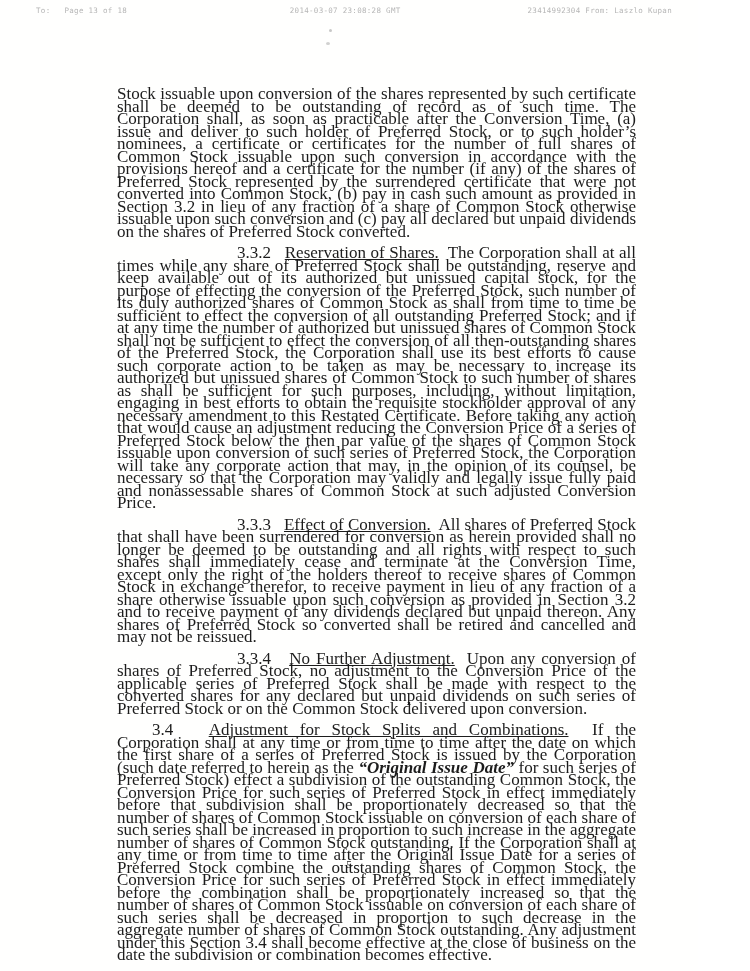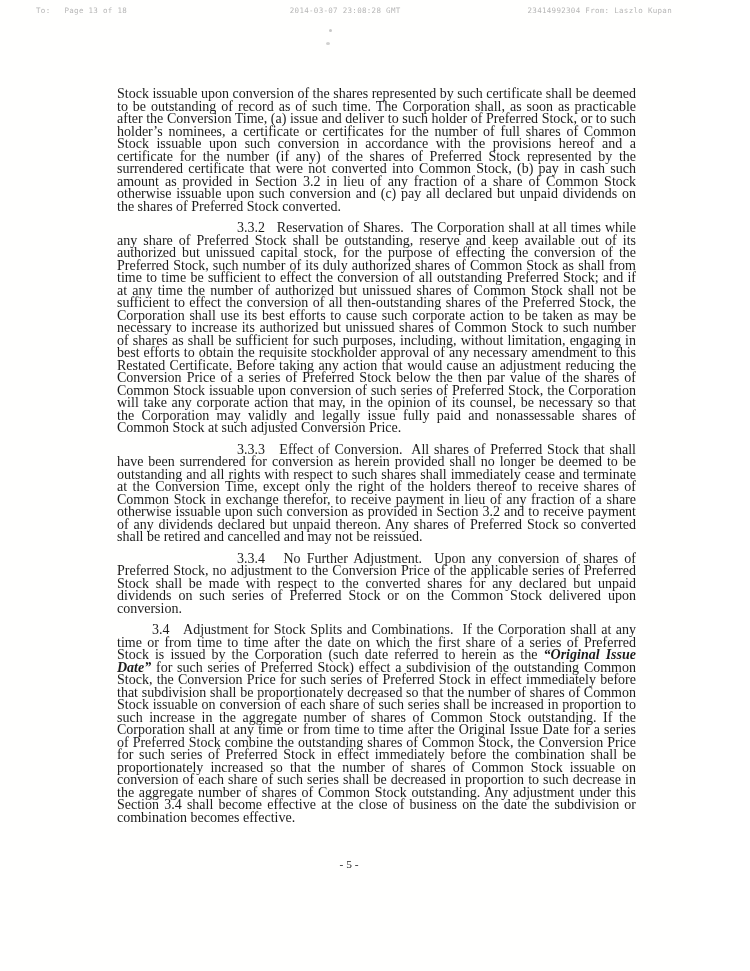--- a/index.html
+++ b/index.html
@@ -47,29 +47,29 @@
   }
   .a1 { left: 329px; top: 29px; width: 3px; height: 3px; opacity: .55; }
   .a2 { left: 326px; top: 42px; width: 4px; height: 3px; opacity: .45; }
 
   
   .doc-body {
     position: absolute;
     left: 117px;
     top: 88px;
     width: 519px;
-    font-size: 14px;
+    font-size: 17px;
     line-height: 12.5px;
     text-align: justify;
     color: #1c1c1c;
   }
   .para { margin: 0 0 9px 0; }
   .para.sub { text-indent: 120px; }
   .para.sec34 { text-indent: 35px; }
-  .heading { text-underline-offset: 1px; }
+  .heading { text-decoration: underline; text-underline-offset: 1px; }
   .bi { font-weight: bold; font-style: italic; margin-top: 28px; }
 
   .page-number {
     position: absolute;
     left: 0;
     right: 0;
     top: 858px;
     text-align: center;
     font-size: 11.4px;
     color: #1c1c1c;

